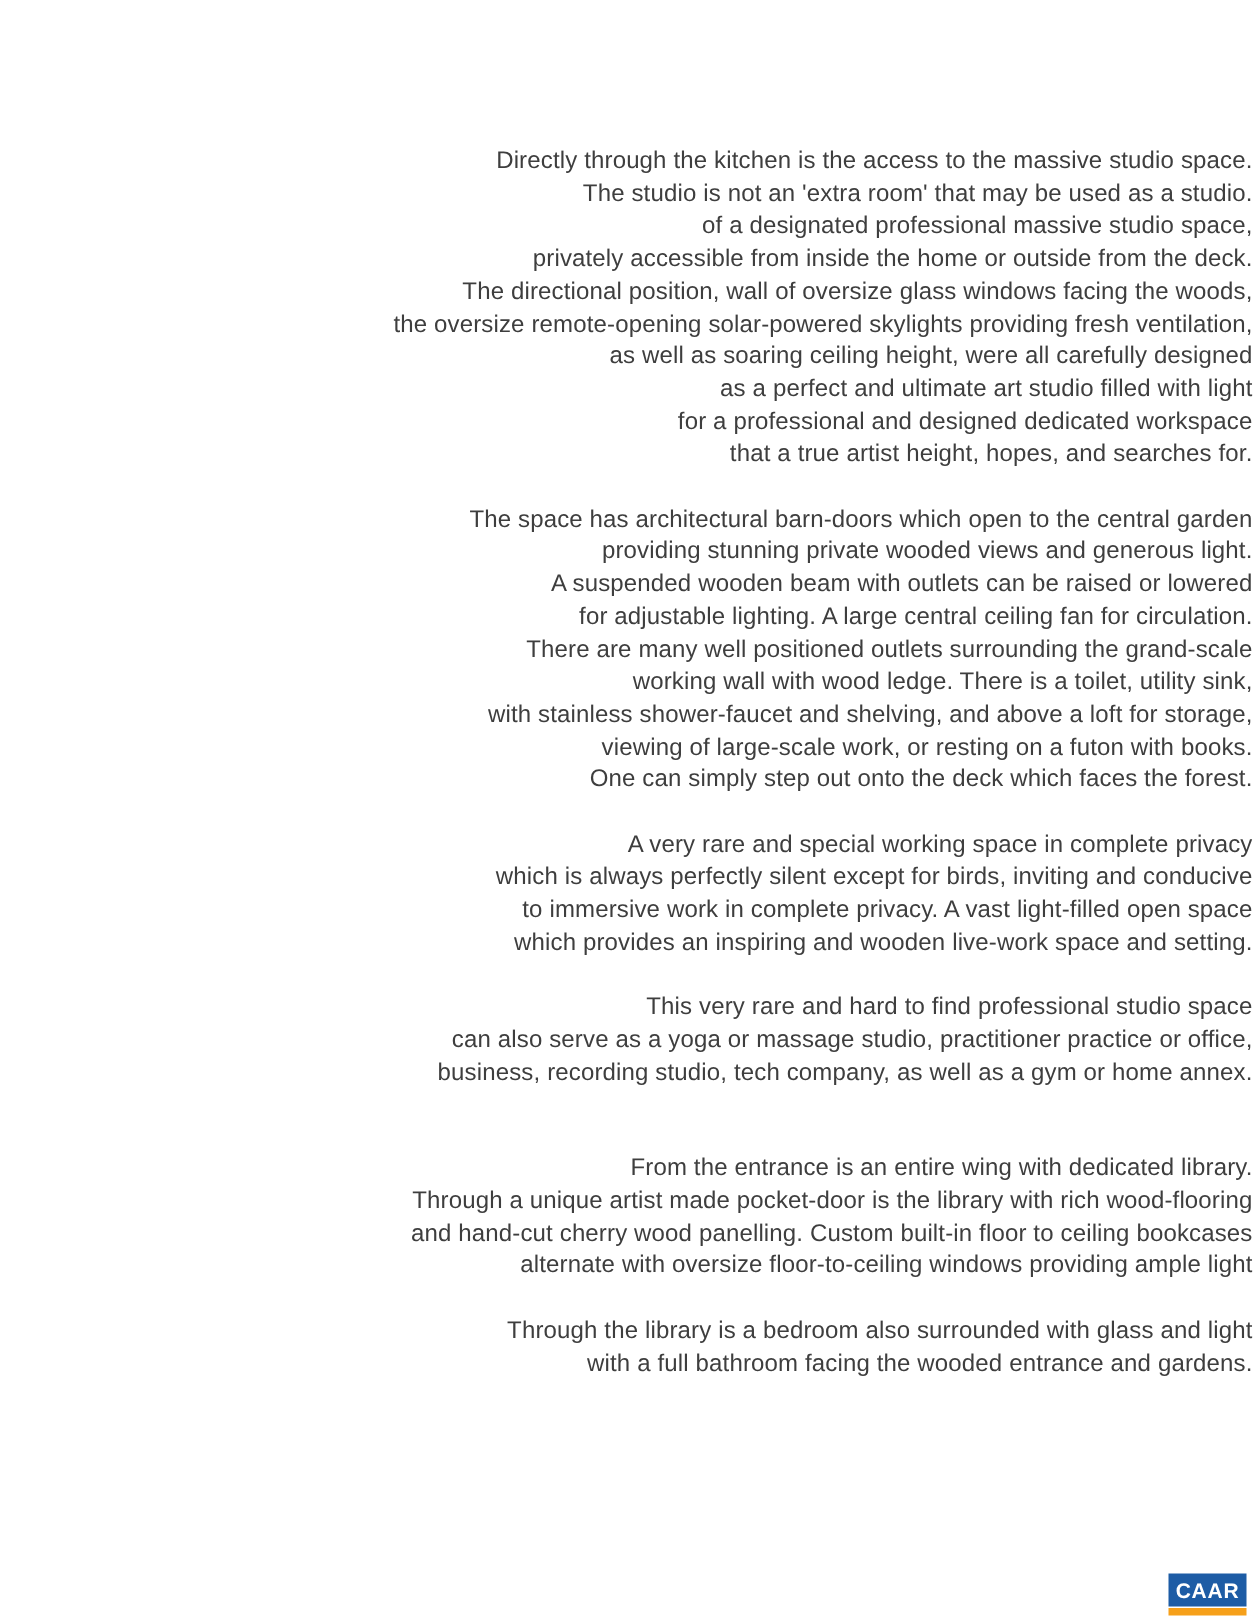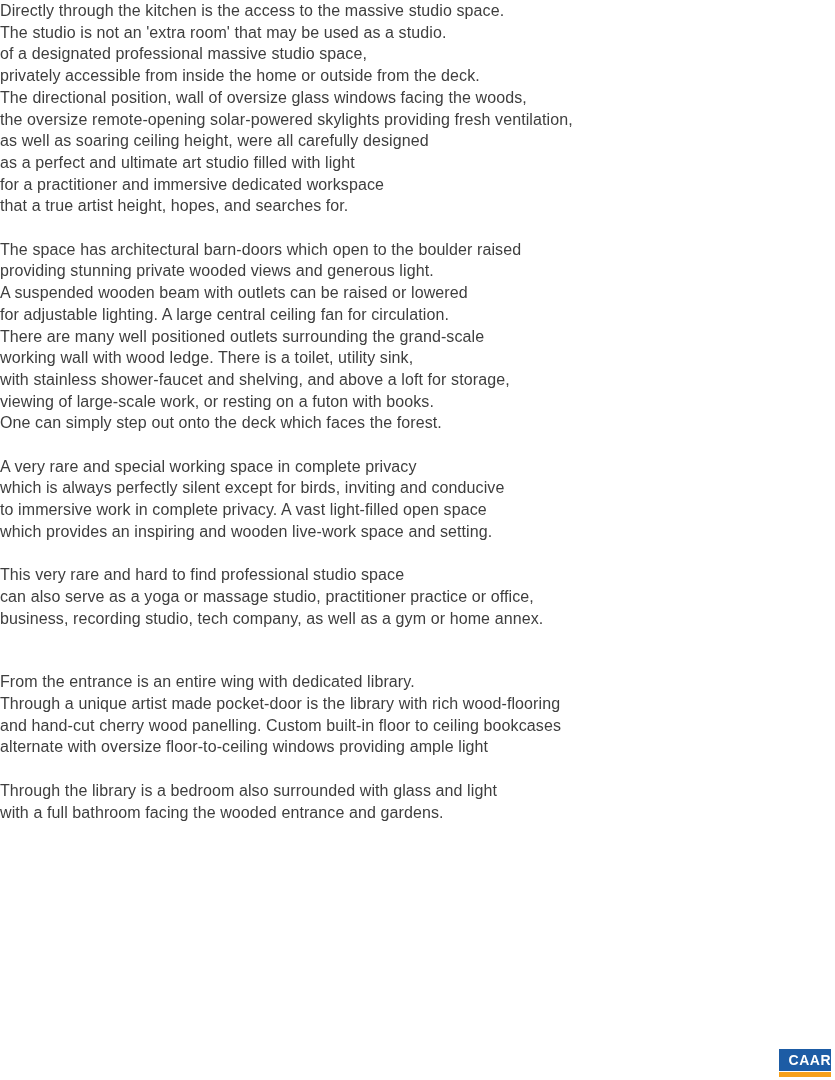--- a/index.html
+++ b/index.html
@@ -14,21 +14,22 @@
     overflow: hidden;
     font-family: "Liberation Sans", sans-serif;
   }
   .page {
     width: 835px;
     height: 1080px;
     position: relative;
     background: #ffffff;
   }
   .text-block {
-    text-align: left;
+    padding-top: 97px;
+    text-align: right;
     font-size: 16px;
     line-height: 21.7px;
     font-weight: 300;
     letter-spacing: 0.1px;
     color: var(--text-color, #3e3e3e);
   }
   .para {
     margin: 0 0 21.7px 0;
   }
   .para.gap-lg {
@@ -40,21 +41,21 @@
   .logo {
     position: absolute;
     right: 4px;
     bottom: 3px;
     width: 52px;
   }
   .logo-wordmark {
     background: var(--logo-blue, #1d5ca5);
     color: #ffffff;
     font-weight: bold;
-    text-align: right;
+    text-align: center;
     font-size: 14px;
     height: 22px;
     line-height: 22px;
     letter-spacing: 0.5px;
     font-family: "Liberation Sans", sans-serif;
   }
   .logo-stripe {
     background: var(--logo-orange, #f6a01a);
     height: 5px;
     margin-top: 1px;
@@ -68,25 +69,25 @@
   <div class="text-block">
     <div class="para">
         <div class="line">Directly through the kitchen is the access to the massive studio space.</div>
         <div class="line">The studio is not an 'extra room' that may be used as a studio.</div>
         <div class="line">of a designated professional massive studio space,</div>
         <div class="line">privately accessible from inside the home or outside from the deck.</div>
         <div class="line">The directional position, wall of oversize glass windows facing the woods,</div>
         <div class="line">the oversize remote-opening solar-powered skylights providing fresh ventilation,</div>
         <div class="line">as well as soaring ceiling height, were all carefully designed</div>
         <div class="line">as a perfect and ultimate art studio filled with light</div>
-        <div class="line">for a practitioner and immersive dedicated workspace</div>
+        <div class="line">for a professional and designed dedicated workspace</div>
         <div class="line">that a true artist height, hopes, and searches for.</div>
       </div>
     <div class="para">
-        <div class="line">The space has architectural barn-doors which open to the boulder raised</div>
+        <div class="line">The space has architectural barn-doors which open to the central garden</div>
         <div class="line">providing stunning private wooded views and generous light.</div>
         <div class="line">A suspended wooden beam with outlets can be raised or lowered</div>
         <div class="line">for adjustable lighting. A large central ceiling fan for circulation.</div>
         <div class="line">There are many well positioned outlets surrounding the grand-scale</div>
         <div class="line">working wall with wood ledge. There is a toilet, utility sink,</div>
         <div class="line">with stainless shower-faucet and shelving, and above a loft for storage,</div>
         <div class="line">viewing of large-scale work, or resting on a futon with books.</div>
         <div class="line">One can simply step out onto the deck which faces the forest.</div>
       </div>
     <div class="para">

